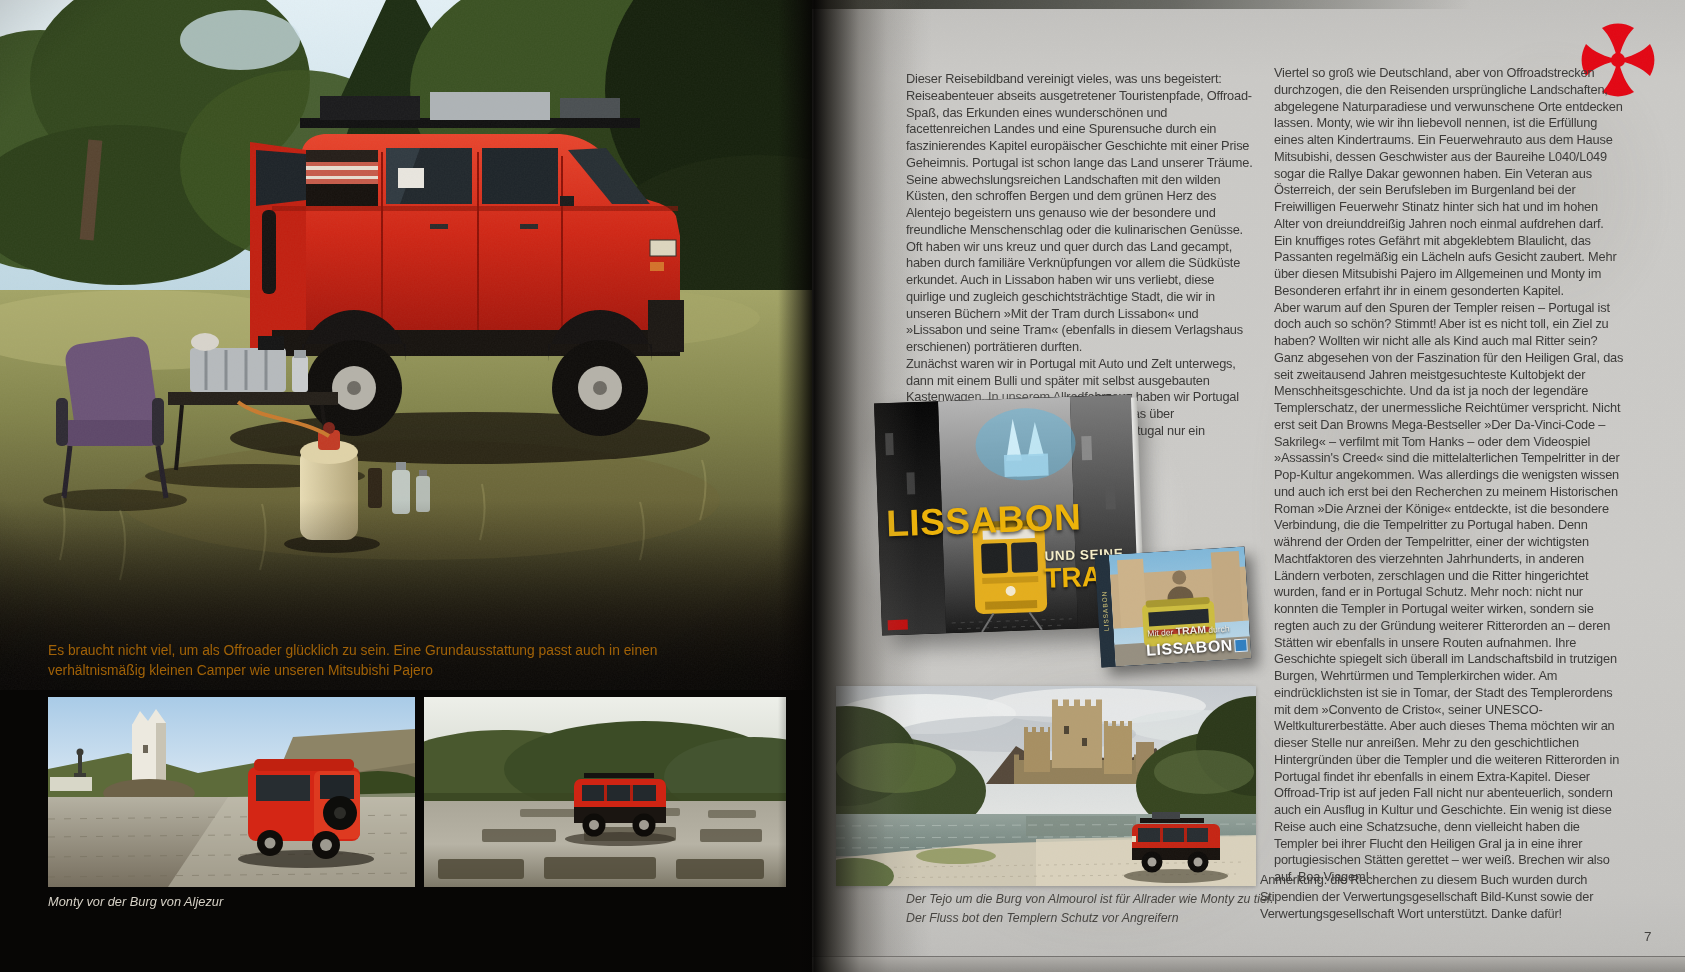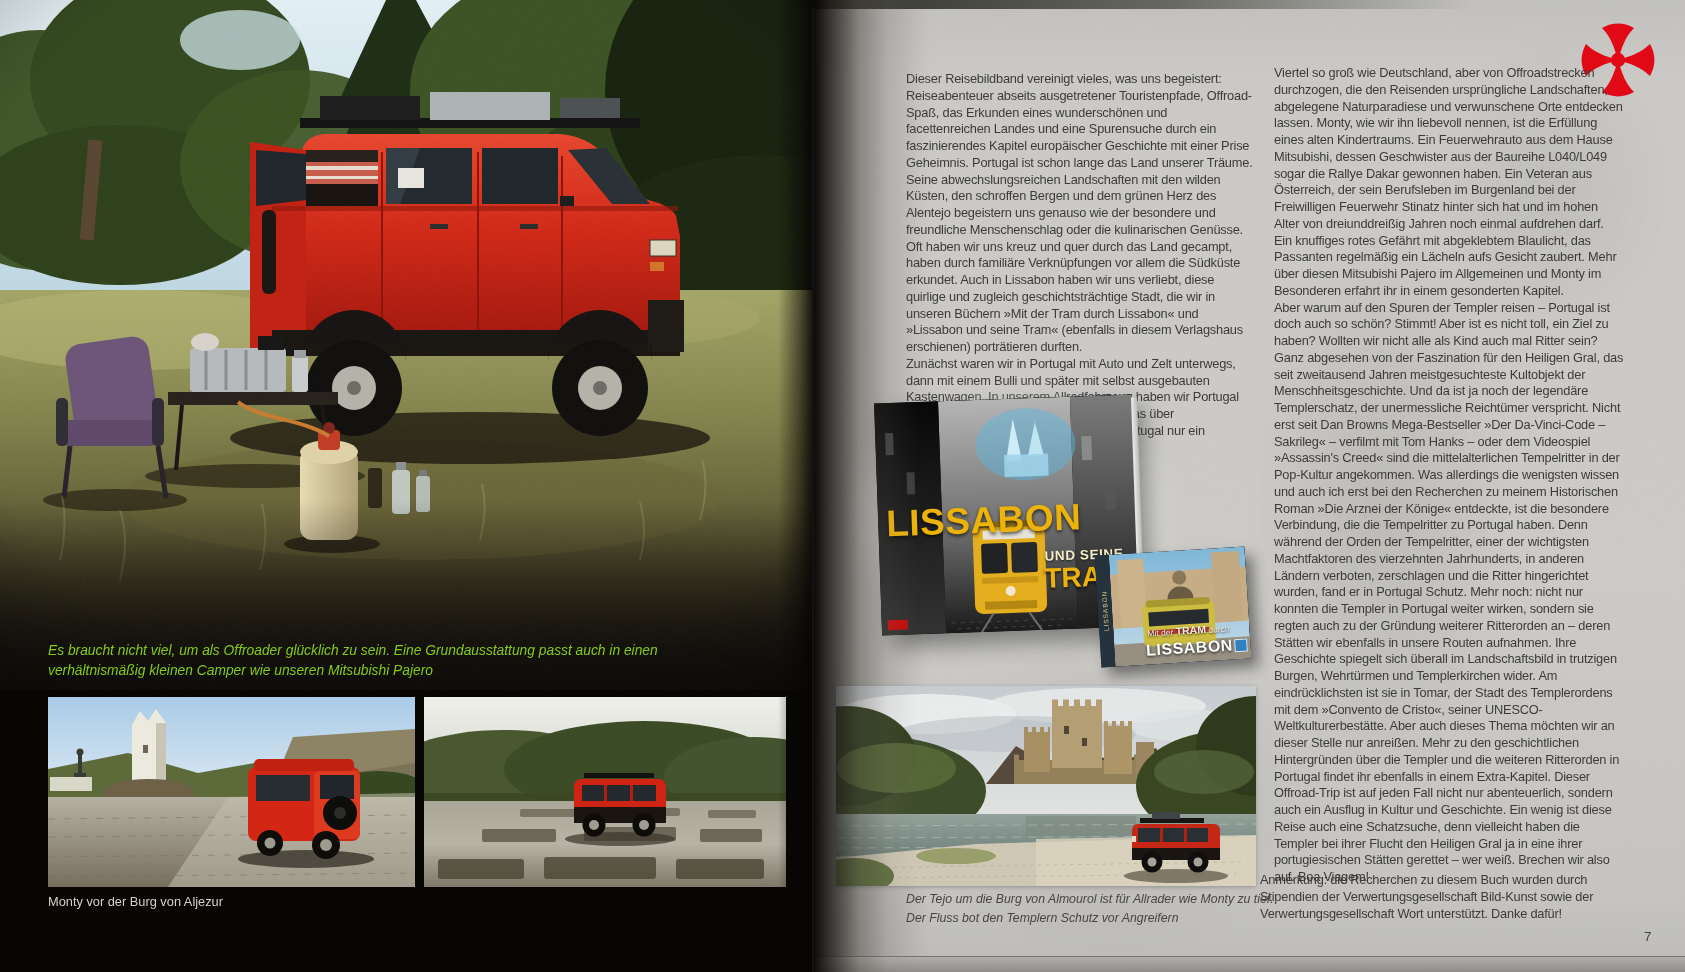--- a/index.html
+++ b/index.html
@@ -1,26 +1,26 @@
 <!DOCTYPE html>
 <html lang="de"><head>
 <meta charset="utf-8">
 <style>
   html,body{margin:0;padding:0;background:#111;}
   #spread{position:relative;width:1685px;height:972px;overflow:hidden;
           font-family:"Liberation Sans",sans-serif;background:#070605;}
   .abs{position:absolute;}
   
   #left-page{left:0;top:0;width:812px;height:972px;background:#070605;}
-  .main-caption{left:48px;top:641px;width:705px;font-size:13.8px;font-style:italic;
-                color:#84cc16;line-height:1.45;}
+  .main-caption{left:48px;top:641px;width:705px;font-size:13.8px;
+                color:#a16207;line-height:1.45;}
   .thumb{top:697px;height:190px;overflow:hidden;background:#000;}
   #thumb1{left:48px;width:367px;}
   #thumb2{left:424px;width:362px;}
-  .thumb-caption{top:893px;font-size:12.8px;color:#d6d1c6;line-height:1.4;}
+  .thumb-caption{top:893px;font-size:12.8px;font-style:italic;color:#d6d1c6;line-height:1.4;}
   #cap1{left:48px;width:350px;}
   #cap2{left:424px;width:362px;}
   
   #gutter{left:778px;top:0;width:140px;height:972px;z-index:30;pointer-events:none;
     background:linear-gradient(90deg,rgba(0,0,0,0) 0%,rgba(8,6,5,.55) 16%,rgba(6,5,4,.95) 26%,
     rgba(26,24,20,.8) 36%,rgba(70,66,60,.35) 58%,rgba(120,116,110,.12) 78%,rgba(0,0,0,0) 100%);}
   
   #right-page{left:812px;top:0;width:873px;height:972px;
     background:linear-gradient(180deg,#c2c1be 0%,#cbcac7 8%,#cccbc8 60%,#c6c5c2 92%,#bdbcb9 100%);}
   #right-page .shade-top{left:0;top:0;width:660px;height:9px;

